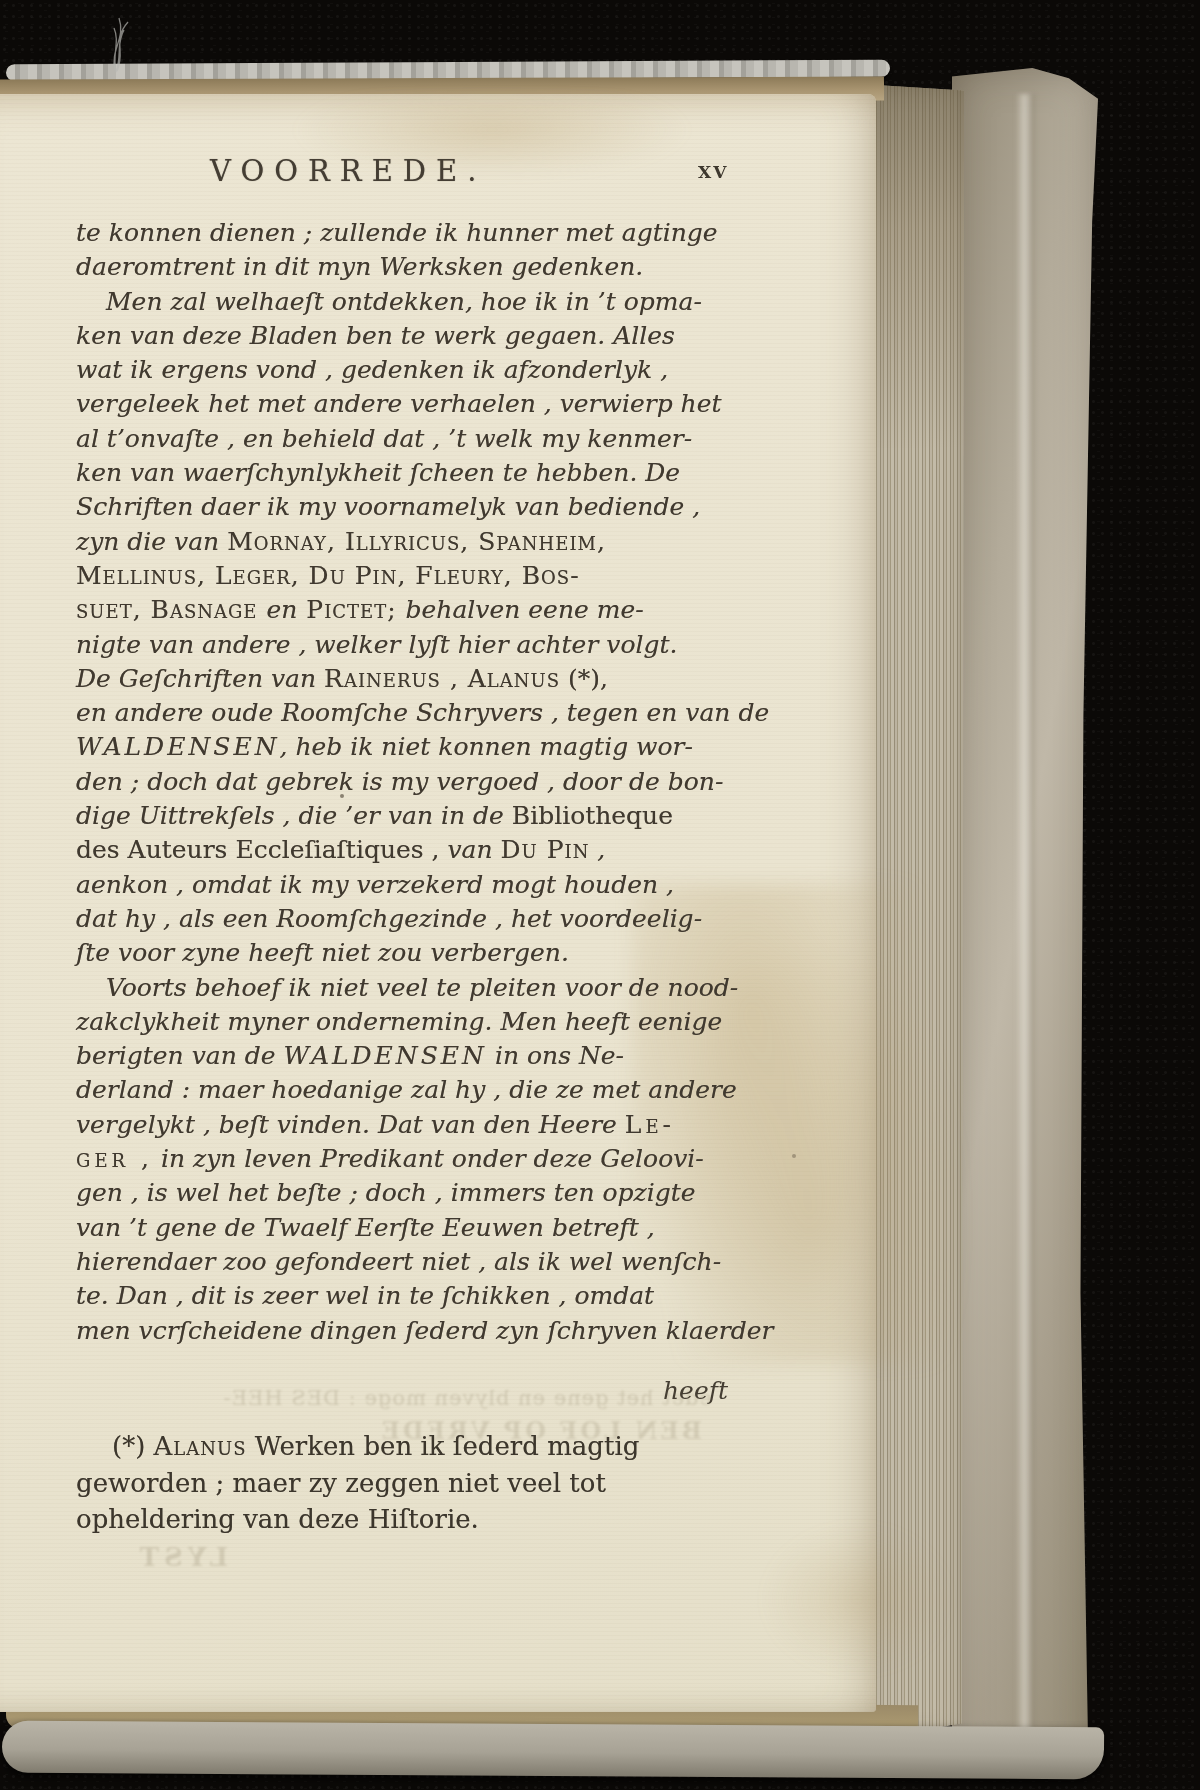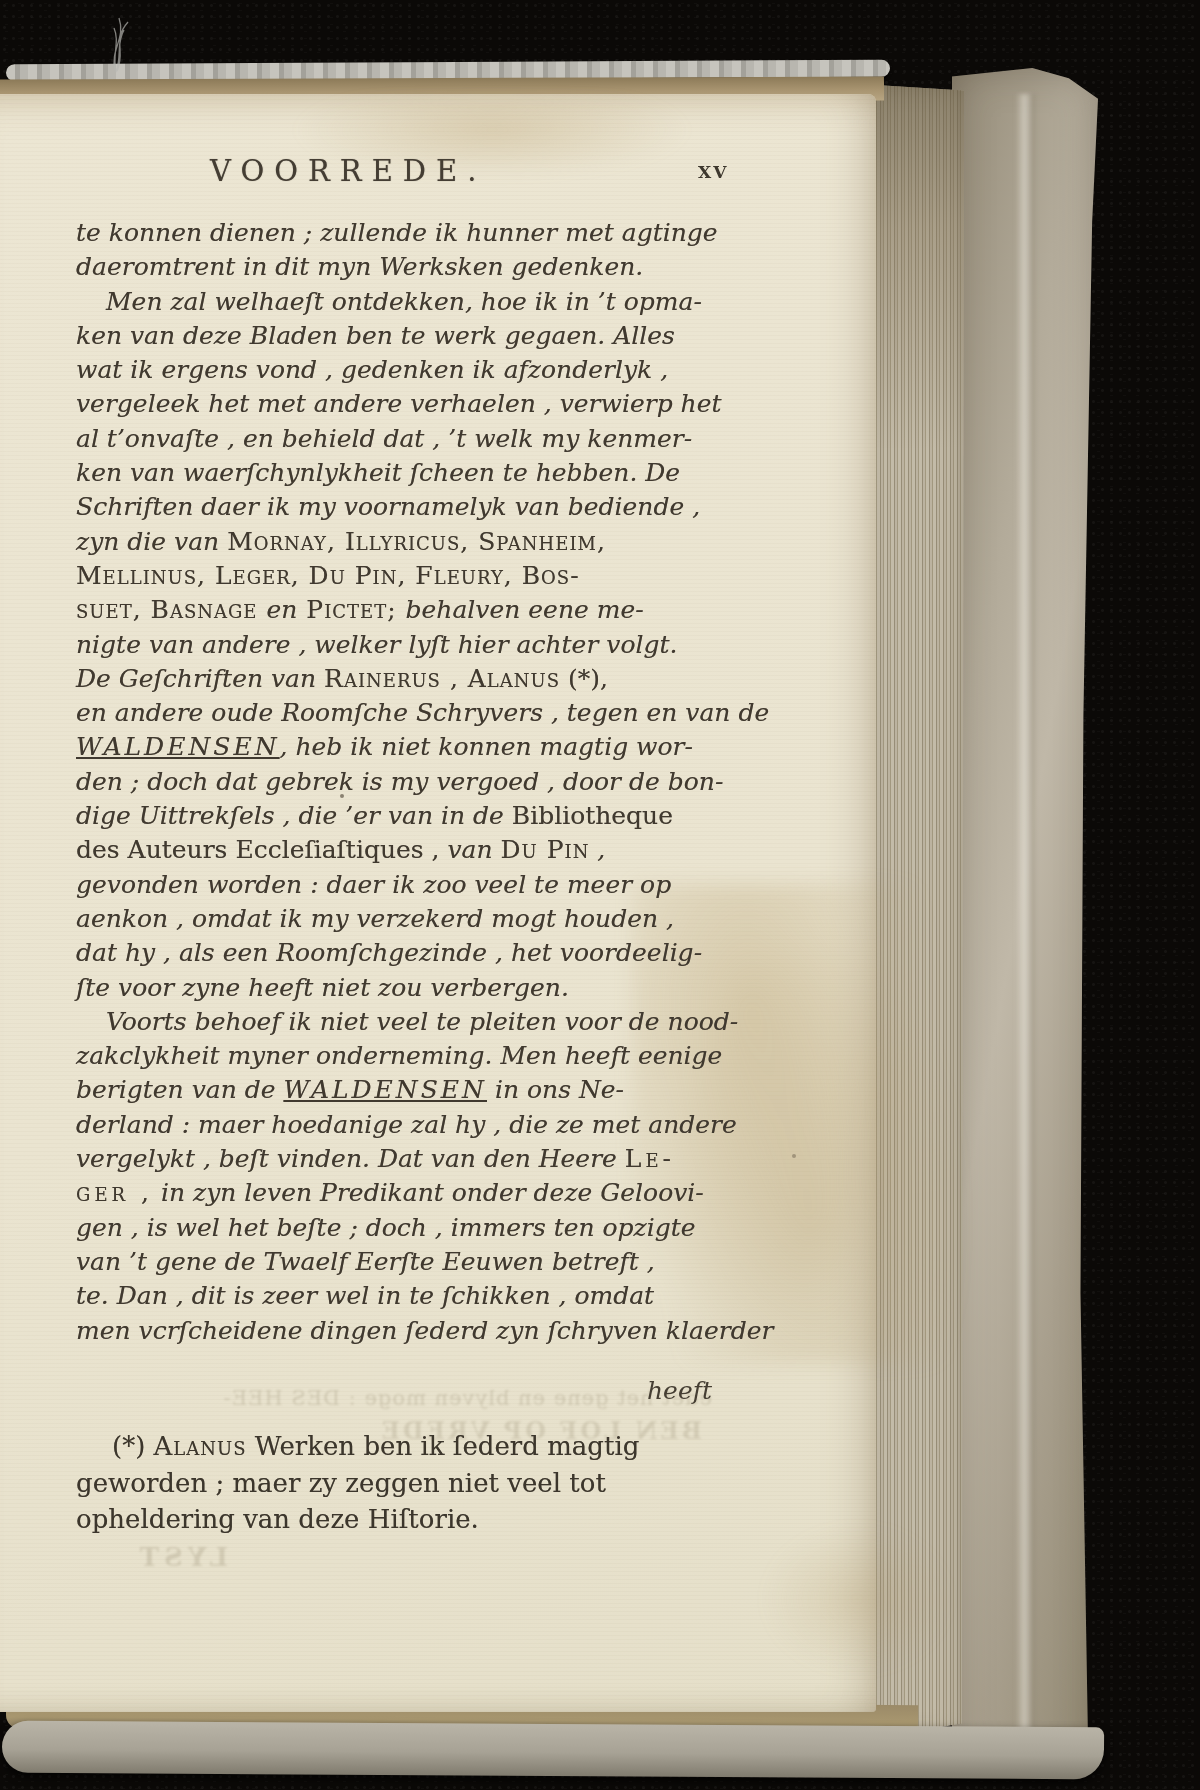--- a/index.html
+++ b/index.html
@@ -101,23 +101,23 @@
     position:absolute;left:84px;top:122px;width:652px;
     font-size:25px;line-height:34.3px;font-style:italic;
     text-shadow:0 0 .6px rgba(64,57,47,.55);
   }
   .line{white-space:nowrap;}
   .line.indent{padding-left:30px;}
   .seg-i{font-style:italic;}
   .seg-r{font-style:normal;}
   .seg-sc{font-style:normal;font-variant:small-caps;letter-spacing:1px;margin-top:16px;}
   .seg-scw{font-style:normal;font-variant:small-caps;letter-spacing:4px;}
-  .seg-ic{font-style:italic;letter-spacing:3px;text-decoration:underline;}
+  .seg-ic{font-style:italic;letter-spacing:3px;}
   .catchword{
-    position:absolute;left:68px;top:1282px;width:652px;text-align:right;
+    position:absolute;left:84px;top:1282px;width:652px;text-align:right;
     font-size:25px;font-style:italic;color:#453e33;
   }
   .footnote{
     position:absolute;left:84px;top:1334px;width:668px;
     font-size:26px;line-height:36.5px;font-style:normal;color:#3c362c;
     text-shadow:0 0 .6px rgba(60,54,44,.5);
   }
   .footnote .line.indent{padding-left:36px;}
   
   .showthrough{
@@ -174,32 +174,32 @@
         <div class="line"><span class="seg-i">zyn die van </span><span class="seg-sc">Mornay, Illyricus, Spanheim,</span></div>
         <div class="line"><span class="seg-sc">Mellinus, Leger, Du Pin, Fleury, Bos-</span></div>
         <div class="line"><span class="seg-sc">suet, Basnage </span><span class="seg-i">en</span><span class="seg-sc"> Pictet; </span><span class="seg-i">behalven eene me-</span></div>
         <div class="line"><span class="seg-i">nigte van andere , welker lyſt hier achter volgt.</span></div>
         <div class="line"><span class="seg-i">De Geſchriften van </span><span class="seg-sc">Rainerus , Alanus</span><span class="seg-r"> (*),</span></div>
         <div class="line"><span class="seg-i">en andere oude Roomſche Schryvers , tegen en van de</span></div>
         <div class="line"><span class="seg-ic">WALDENSEN</span><span class="seg-i">, heb ik niet konnen magtig wor-</span></div>
         <div class="line"><span class="seg-i">den ; doch dat gebrek is my vergoed , door de bon-</span></div>
         <div class="line"><span class="seg-i">dige Uittrekſels , die ’er van in de </span><span class="seg-r">Bibliotheque</span></div>
         <div class="line"><span class="seg-r">des Auteurs Eccleſiaſtiques , </span><span class="seg-i">van </span><span class="seg-sc">Du Pin</span><span class="seg-i"> ,</span></div>
-        <div class="line"><span class="seg-i">gevonden worden :  daer ik zoo veel te meer op</span></div>
         <div class="line"><span class="seg-i">aenkon , omdat ik my verzekerd mogt houden ,</span></div>
         <div class="line"><span class="seg-i">dat hy , als een Roomſchgezinde , het voordeelig-</span></div>
         <div class="line"><span class="seg-i">ſte voor zyne heeft niet zou verbergen.</span></div>
         <div class="line indent"><span class="seg-i">Voorts behoef ik niet veel te pleiten voor de nood-</span></div>
         <div class="line"><span class="seg-i">zakclykheit myner onderneming.  Men heeft eenige</span></div>
         <div class="line"><span class="seg-i">berigten van de </span><span class="seg-ic">WALDENSEN</span><span class="seg-i"> in ons Ne-</span></div>
         <div class="line"><span class="seg-i">derland :  maer hoedanige zal hy , die ze met andere</span></div>
         <div class="line"><span class="seg-i">vergelykt , beſt vinden.  Dat van den Heere </span><span class="seg-scw">Le-</span></div>
         <div class="line"><span class="seg-scw">ger ,</span><span class="seg-i"> in zyn leven Predikant onder deze Geloovi-</span></div>
         <div class="line"><span class="seg-i">gen , is wel het beſte ;  doch , immers ten opzigte</span></div>
         <div class="line"><span class="seg-i">van ’t gene de Twaelf Eerſte Eeuwen betreft ,</span></div>
+        <div class="line"><span class="seg-i">hierendaer zoo gefondeert niet , als ik wel wenſch-</span></div>
         <div class="line"><span class="seg-i">te.  Dan , dit is zeer wel in te ſchikken , omdat</span></div>
         <div class="line"><span class="seg-i">men vcrſcheidene dingen ſederd zyn ſchryven klaerder</span></div>
       </div>
 
     <div class="showthrough st-1">edet het gene en blyven moge : DES HEE-</div>
     <div class="showthrough st-2">BEN LOF OP VREDE</div>
     <div class="showthrough st-3">LYST</div>
 
     <div class="catchword">heeft</div>
 

